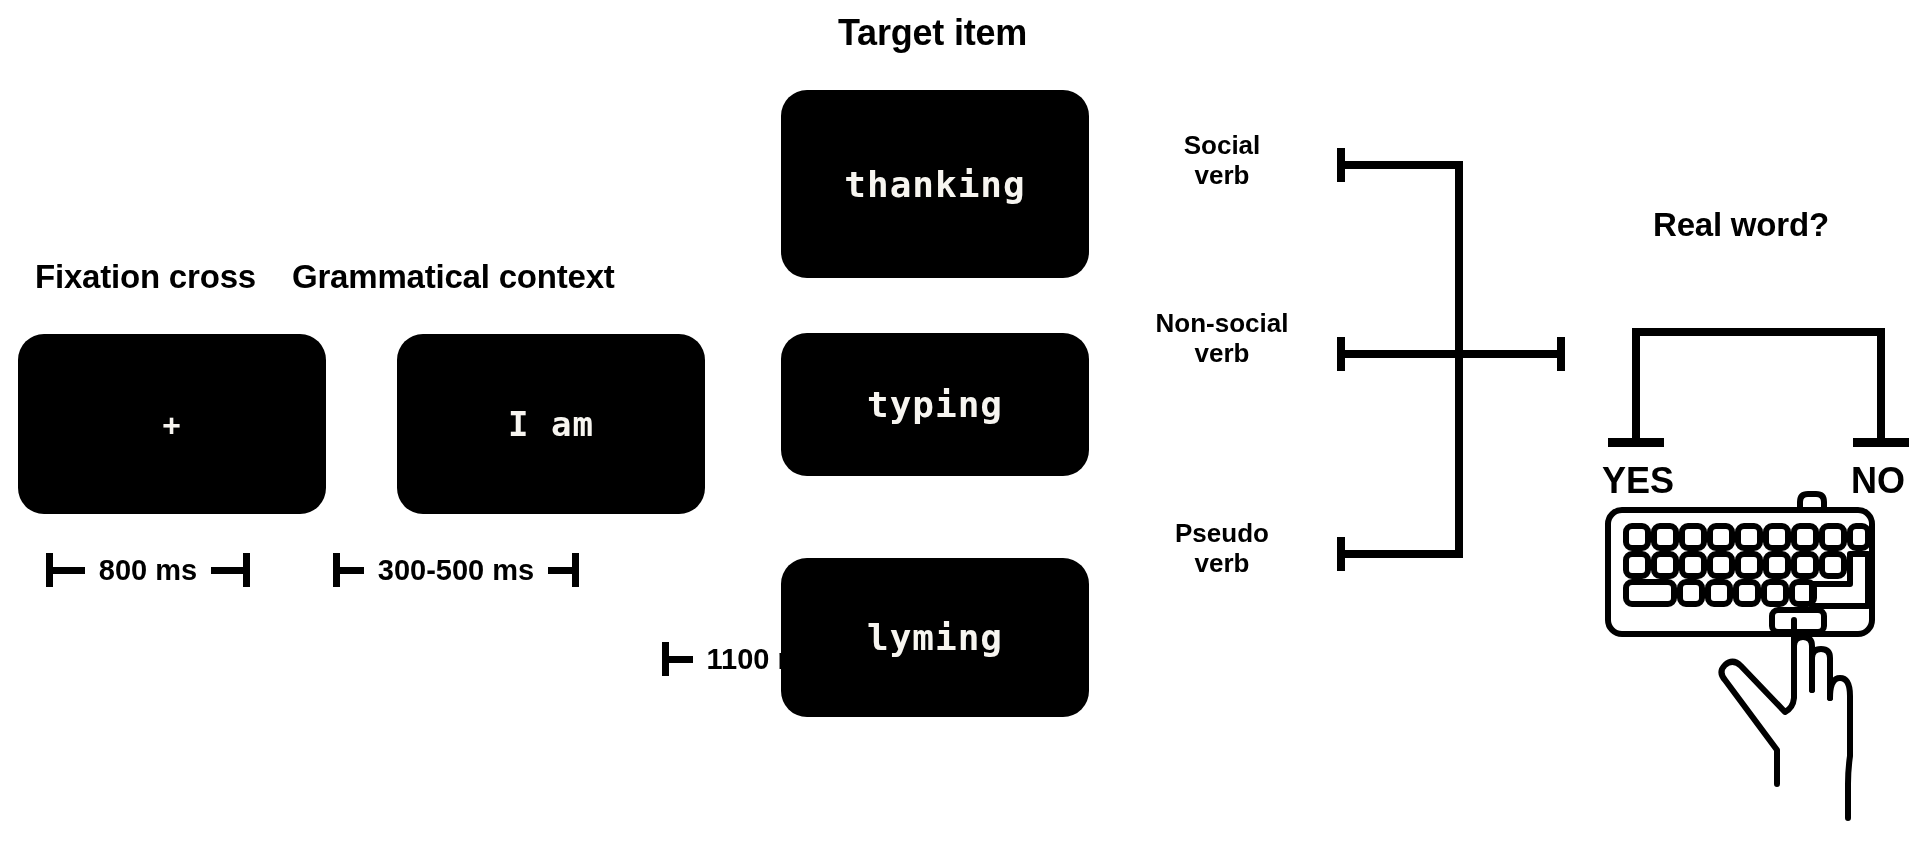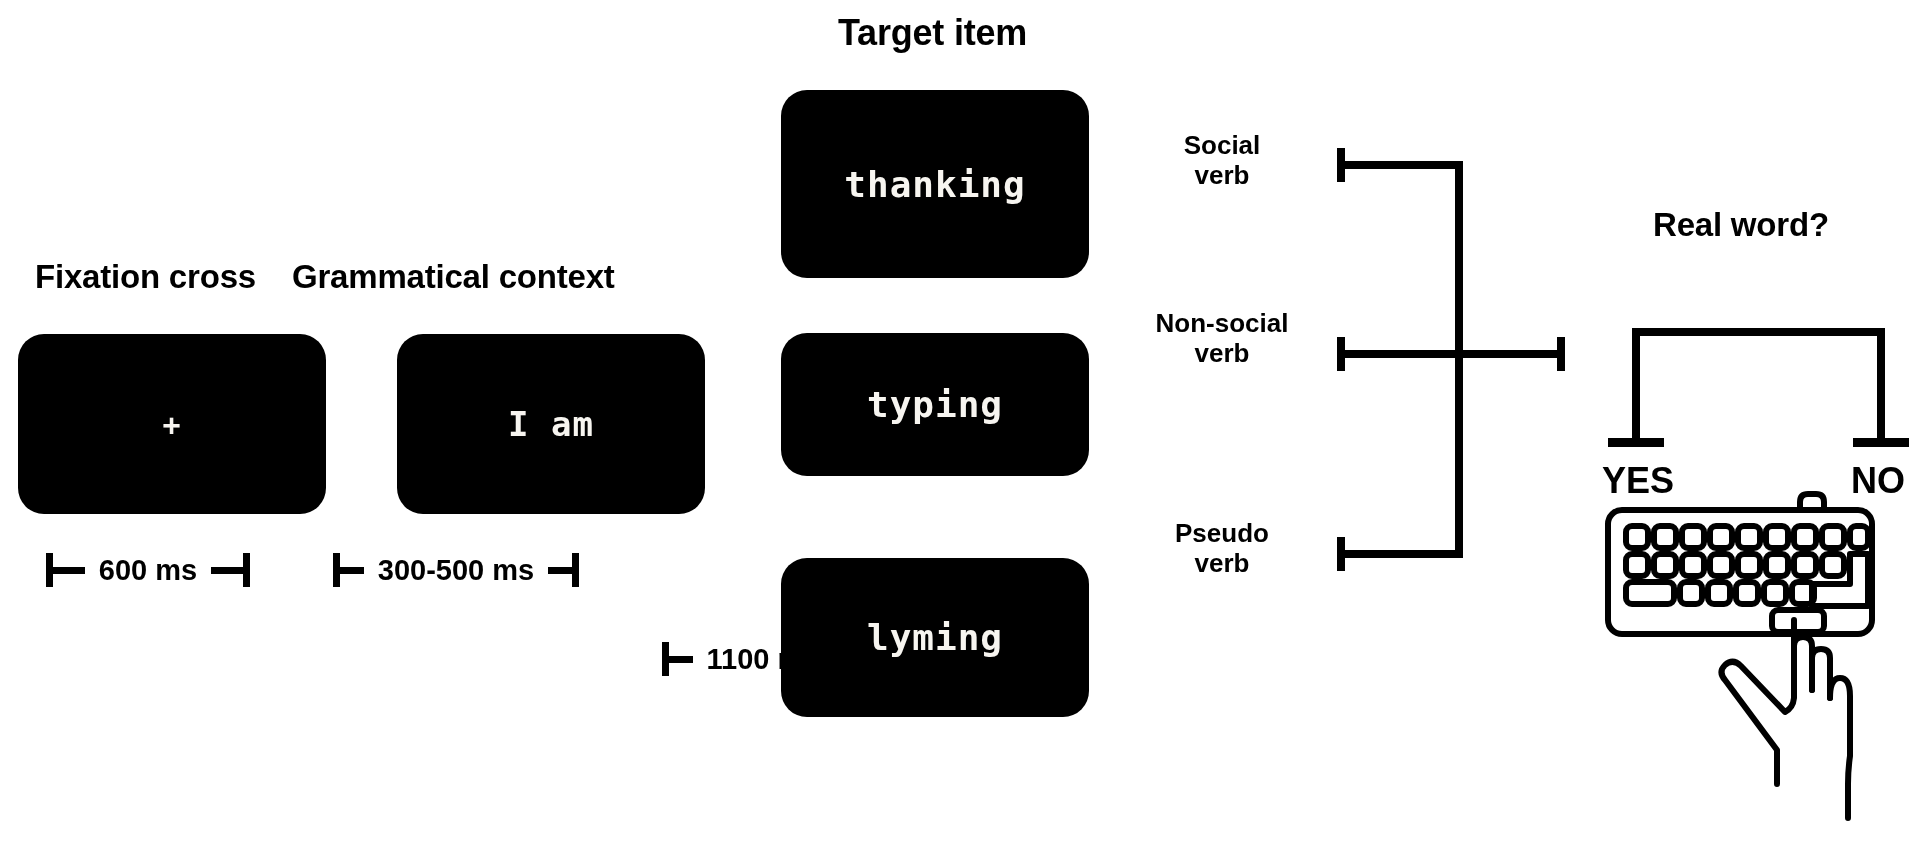--- a/index.html
+++ b/index.html
@@ -198,21 +198,21 @@
     <span class="screen-text">typing</span>
   </div>
 
   <div class="screen" id="screen-pseudo">
     <span class="screen-text">lyming</span>
   </div>
 
   <div class="duration" id="duration-fixation">
     <span class="dur-cap"></span>
     <span class="dur-line"></span>
-    <span class="dur-label">600 ms</span>
+    <span class="dur-label">800 ms</span>
     <span class="dur-line"></span>
     <span class="dur-cap"></span>
   </div>
 
   <div class="duration" id="duration-context">
     <span class="dur-cap"></span>
     <span class="dur-line"></span>
     <span class="dur-label">300-500 ms</span>
     <span class="dur-line"></span>
     <span class="dur-cap"></span>

